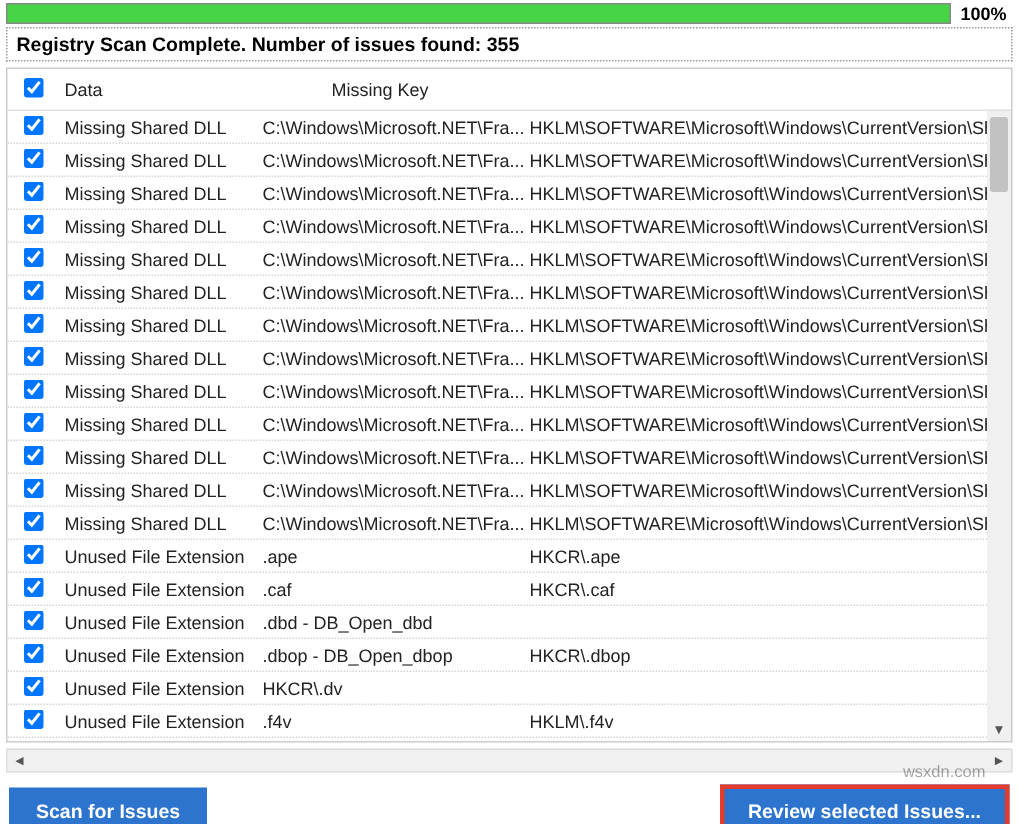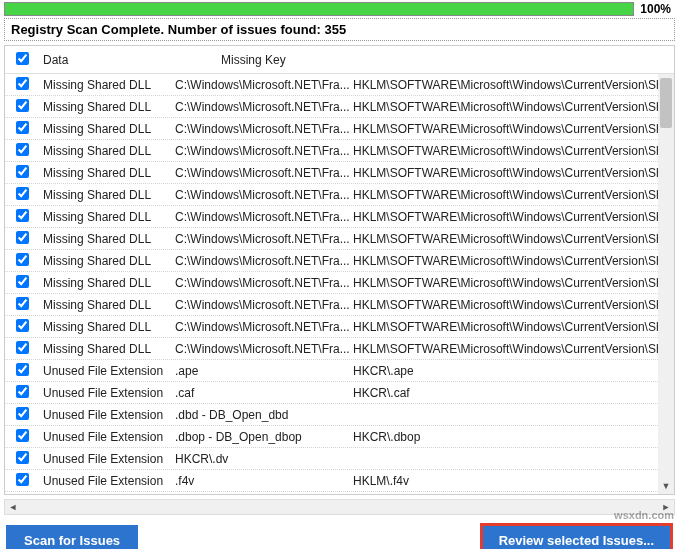--- a/index.html
+++ b/index.html
@@ -22,21 +22,21 @@
     .scrollbar-v .thumb { position: absolute; top: 4px; left: 2px; right: 2px; height: 50px; background: #c2c2c2; border-radius: 2px; }
     .scrollbar-v .arrow-up, .scrollbar-v .arrow-down { position: absolute; left: 0; right: 0; height: 16px; text-align: center; line-height: 16px; font-size: 9px; color: #555; cursor: pointer; }
     .scrollbar-v .arrow-up { top: 0; } .scrollbar-v .arrow-down { bottom: 0; }
     .scrollbar-h { display: flex; align-items: center; height: 16px; background: #f0f0f0; margin: 0 4px; border: 1px solid #ddd; }
     .scrollbar-h .arrow { width: 16px; text-align: center; font-size: 9px; color: #555; cursor: pointer; }
     .scrollbar-h .track { flex: 1; }
     .footer { display: flex; justify-content: space-between; padding: 8px 6px; align-items: center; }
     .btn { padding: 8px 18px; color: #fff; font-size: 13px; font-weight: 600; cursor: pointer; border: none; }
     .btn-scan { background: #2d74cf; }
     .btn-review { background: #2d74cf; border: 3px solid #e33b2e; padding: 7px 16px; }
-    .watermark { position: absolute; right: 5px; bottom: 28px; font-size: 11px; color: rgba(0,0,0,0.35); pointer-events: none; font-weight: bold; }
+    .watermark { position: absolute; right: 22px; bottom: 28px; font-size: 11px; color: rgba(0,0,0,0.35); pointer-events: none; }
     input[type=checkbox]{ width:13px; height:13px; }
   </style>
 </head>
 <body>
 
 <div class="progress-wrap">
   <div class="progress-bar"></div>
   <span class="progress-pct">100%</span>
 </div>
 

